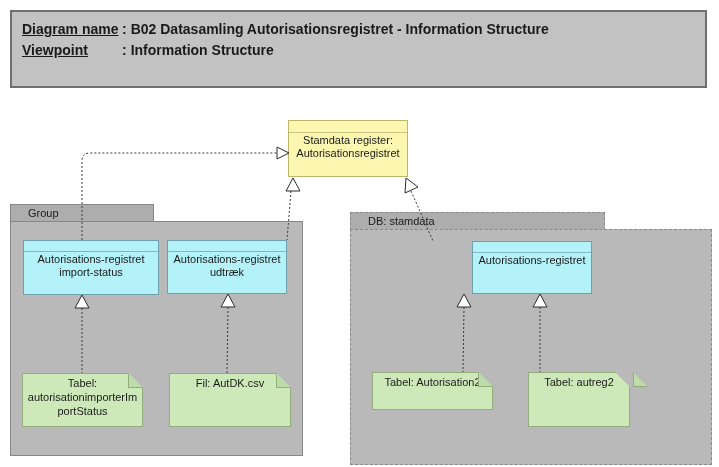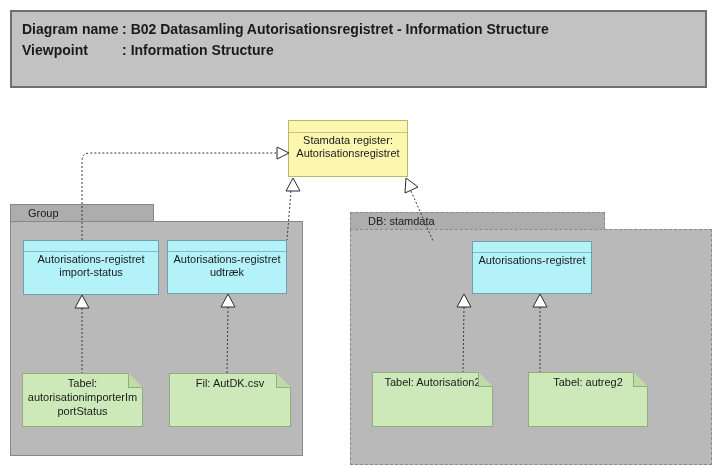--- a/index.html
+++ b/index.html
@@ -18,21 +18,21 @@
     color:var(--text-color); overflow:hidden;
   }
   .abs{position:absolute;}
 
   
   .title-box{
     left:10px; top:10px; width:697px; height:78px;
     background:var(--title-fill); border:2px solid var(--title-border);
     padding:7px 0 0 10px; font-size:14px; font-weight:bold; line-height:21px;
   }
-  .title-row .t-label{display:inline-block; width:100px;}
+  .title-row .t-label{display:inline-block; width:100px;text-decoration:underline;}
   .title-row .t-sep{display:inline-block; margin-right:4px;}
 
   
   .container-tab{
     height:18px; background:var(--container-tab-fill);
     border:1px solid var(--container-border);
     font-size:11px; line-height:16px; padding-left:17px;
   }
   .container-body{
     background:var(--container-fill); border:1px solid var(--container-border);
@@ -112,26 +112,26 @@
 <div class="abs note" style="left:22px; top:373px; width:121px; height:54px;">
   <span>Tabel: autorisationimporterImportStatus</span>
 </div>
 <div class="abs fold" style="left:128px; top:373px;"></div>
 
 <div class="abs note" style="left:169px; top:373px; width:122px; height:54px;">
   <span>Fil: AutDK.csv</span>
 </div>
 <div class="abs fold" style="left:276px; top:373px;"></div>
 
-<div class="abs note" style="left:372px; top:372px; width:121px; height:55px;">
+<div class="abs note" style="left:372px; top:372px; width:121px; height:38px;">
   <span>Tabel: Autorisation2</span>
 </div>
 <div class="abs fold" style="left:478px; top:372px;"></div>
 
-<div class="abs note" style="left:528px; top:372px; width:120px; height:55px;">
+<div class="abs note" style="left:528px; top:372px; width:102px; height:55px;">
   <span>Tabel: autreg2</span>
 </div>
 <div class="abs fold" style="left:633px; top:372px;"></div>
 
 <svg class="abs connectors" width="719" height="467" viewBox="0 0 719 467">
 
   <path class="conn" d="M 82 240 L 82 161 Q 82 153 90 153 L 277 153"></path>
   <polygon class="arrowhead" points="289,153 277,147 277,159"></polygon>
 
   <path class="conn" d="M 291 191 L 287 240"></path>

